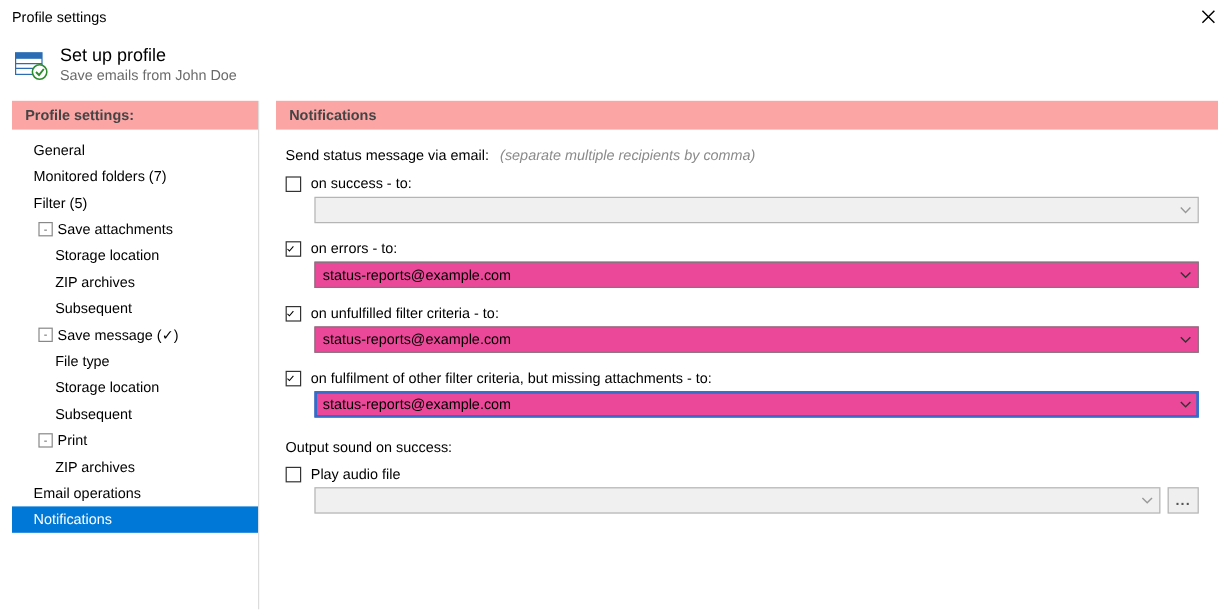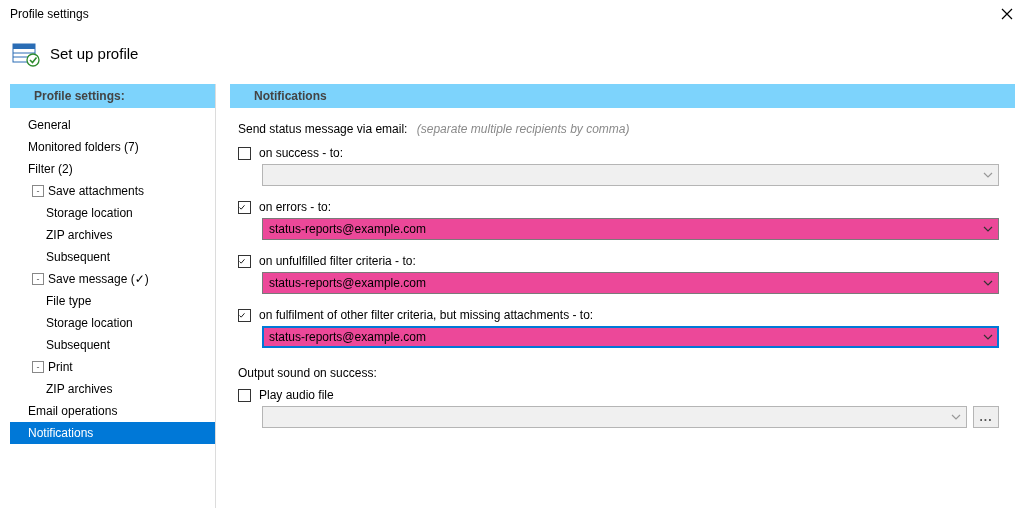--- a/index.html
+++ b/index.html
@@ -6,21 +6,21 @@
 html, body { width: 1025px; height: 508px; font-family: "Segoe UI", Tahoma, sans-serif; font-size: 12px; color: #000; background: #fff; overflow: hidden; }
 .titlebar { height: 28px; display: flex; align-items: center; justify-content: space-between; padding: 0 8px 0 10px; border-bottom: 1px solid #fff; }
 .close-x { width: 20px; height: 20px; display:flex; align-items:center; justify-content:center; cursor:default; }
 .header { height: 48px; display:flex; align-items:center; padding: 4px 10px 0 12px; gap: 10px; }
 .app-icon { width: 28px; height: 28px; flex-shrink:0; }
 .header-texts { display:flex; flex-direction:column; line-height: 1.2; }
 .header-title { font-size: 15px; }
 .header-sub { font-size: 12px; color:#6b6b6b; }
 .body { display:flex; height: calc(508px - 28px - 48px); padding: 8px 10px 0 10px; gap: 14px; }
 .sidebar { width: 206px; flex-shrink:0; display:flex; flex-direction:column; border-right: 1px solid #dcdcdc; }
-.section-title-bar { background: #7dd3fc; height: 24px; display:flex; align-items:center; padding: 0 24px; font-weight: bold; color:#444; }
+.section-title-bar { background: #fca5a5; height: 24px; display:flex; align-items:center; padding: 0 11px; font-weight: bold; color:#444; }
 .tree { padding: 6px 0 0 0; flex: 1 1 auto; overflow:hidden; }
 .tree-row { height: 22px; display:flex; align-items:center; padding-left: 18px; cursor:default; white-space:nowrap; }
 .tree-row.depth1 { padding-left: 18px; }
 .tree-row.depth2 { padding-left: 22px; }
 .tree-row.depth3 { padding-left: 36px; }
 .tree-row.selected { background: #0078d7; color:#fff; }
 .tree-row .toggle { width: 12px; height:12px; border:1px solid #888; margin-right:4px; display:flex; align-items:center; justify-content:center; font-size:9px; line-height:1; color:#555; background:#fff; }
 .main { flex: 1 1 auto; display:flex; flex-direction:column; min-width:0; }
 .main .section-title-bar { margin-bottom: 14px; }
 .form-area { padding: 0 16px 0 8px; }
@@ -60,36 +60,37 @@
       <rect x="1" y="4" width="22" height="18" fill="#fff" stroke="#2a6db5" stroke-width="1"></rect>
       <rect x="1" y="4" width="22" height="5" fill="#2a6db5"></rect>
       <line x1="1" y1="13" x2="23" y2="13" stroke="#2a6db5" stroke-width="1"></line>
       <line x1="1" y1="17" x2="23" y2="17" stroke="#2a6db5" stroke-width="1"></line>
       <circle cx="21" cy="20" r="6" fill="#fff" stroke="#2e8b2e" stroke-width="1.3"></circle>
       <path d="M18 20 L20.5 22.5 L24.5 17.5" stroke="#2e8b2e" stroke-width="1.6" fill="none"></path>
     </svg>
   </span>
   <div class="header-texts">
     <span class="header-title">Set up profile</span>
+    <span class="header-sub">Save emails from John Doe</span>
   </div>
 </div>
 
 <div class="body">
 
   <div class="sidebar">
     <div class="section-title-bar">Profile settings:</div>
     <div class="tree">
       <div class="tree-row depth1">
           <span>General</span>
         </div>
       <div class="tree-row depth1">
           <span>Monitored folders (7)</span>
         </div>
       <div class="tree-row depth1">
-          <span>Filter (2)</span>
+          <span>Filter (5)</span>
         </div>
       <div class="tree-row depth2">
           <span class="toggle">-</span>
           <span>Save attachments</span>
         </div>
       <div class="tree-row depth3">
           <span>Storage location</span>
         </div>
       <div class="tree-row depth3">
           <span>ZIP archives</span>

